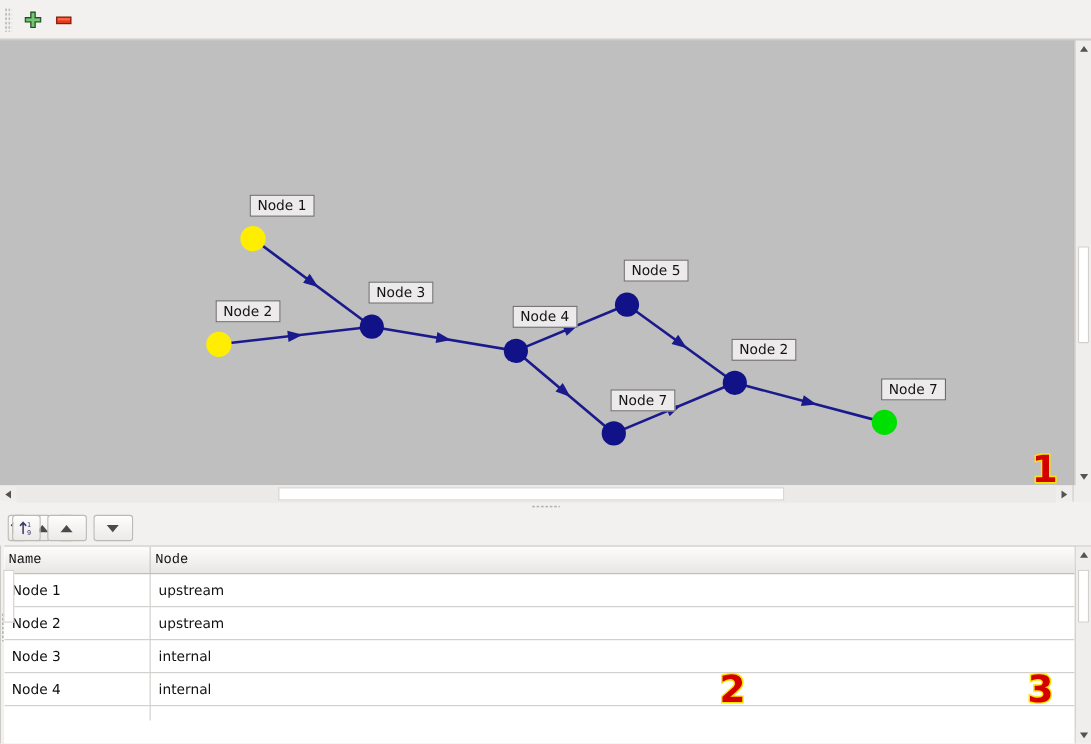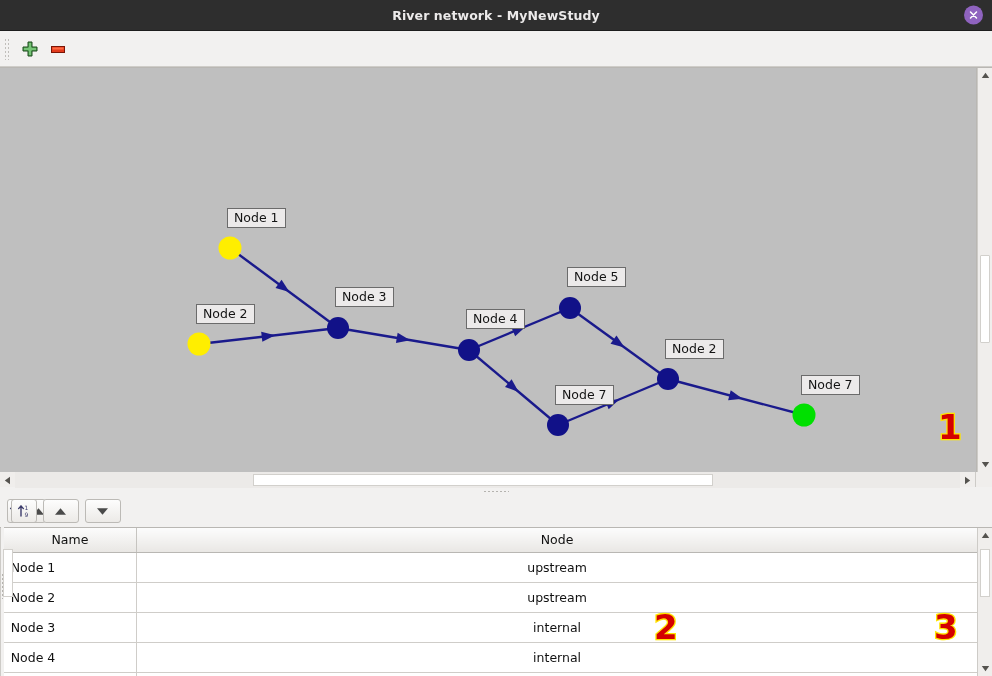--- a/index.html
+++ b/index.html
@@ -239,38 +239,39 @@
     color: #111;
   }
   table.grid th {
     height: 24px;
     background: linear-gradient(#fcfcfc, #e9e7e4);
     border-right: 1px solid #c6c4c0;
     border-bottom: 1px solid #b9b7b3;
     font-weight: normal;
     font-size: 12.5px;
     color: #111;
-    text-align: center;
+    text-align: left;
     padding: 0 4px;
     white-space: nowrap;
     cursor: pointer;
+    font-family: Liberation Mono, monospace;
   }
   table.grid th:last-child { border-right: none; }
   table.grid td {
     height: 30px;
     border-right: 1px solid #cfcdc9;
     border-bottom: 1px solid #cfcdc9;
     padding: 0 7px;
     white-space: nowrap;
     overflow: hidden;
     text-overflow: ellipsis;
     background: #fff;
     cursor: default;
   }
-  table.grid td:last-child { border-right: none; text-align: center; }
+  table.grid td:last-child { border-right: none; }
   table.grid tr.filler td { height: 14px; border-bottom: none; }
 
   .grid-vsb {
     width: 15px;
     background: #f0eeec;
     border-left: 1px solid #cdcbc7;
     display: flex; flex-direction: column;
     flex: 0 0 auto;
   }
   .grid-vsb .track { flex: 1 1 auto; position: relative; }
@@ -292,28 +293,20 @@
     pointer-events: none;
     z-index: 40;
     line-height: 1;
   }
 </style>
 </head>
 <body>
 
 <div id="window">
 
-  <div id="titlebar">
-    <div class="title">River network - MyNewStudy</div>
-    <div id="close-btn">
-      <svg width="11" height="11" viewBox="0 0 11 11" aria-hidden="true">
-        <path d="M2.5 2.5 L8.5 8.5 M8.5 2.5 L2.5 8.5" stroke="#ffffff" stroke-width="1.5" stroke-linecap="round"></path>
-      </svg>
-    </div>
-  </div>
 
   <div id="toolbar">
     <div class="grip"></div>
     <div class="tb-btn">
       <svg width="18" height="18" viewBox="0 0 18 18">
         <path d="M7 2 h4 v5 h5 v4 h-5 v5 h-4 v-5 h-5 v-4 h5 z" fill="#5aa85a" stroke="#1d4d1d" stroke-width="1"></path>
         <path d="M8 3 h2 v5 h5 v2 h-5 v5 h-2 v-5 h-5 v-2 h5 z" fill="#7cc97c" opacity=".85"></path>
       </svg>
     </div>
     <div class="tb-btn">

